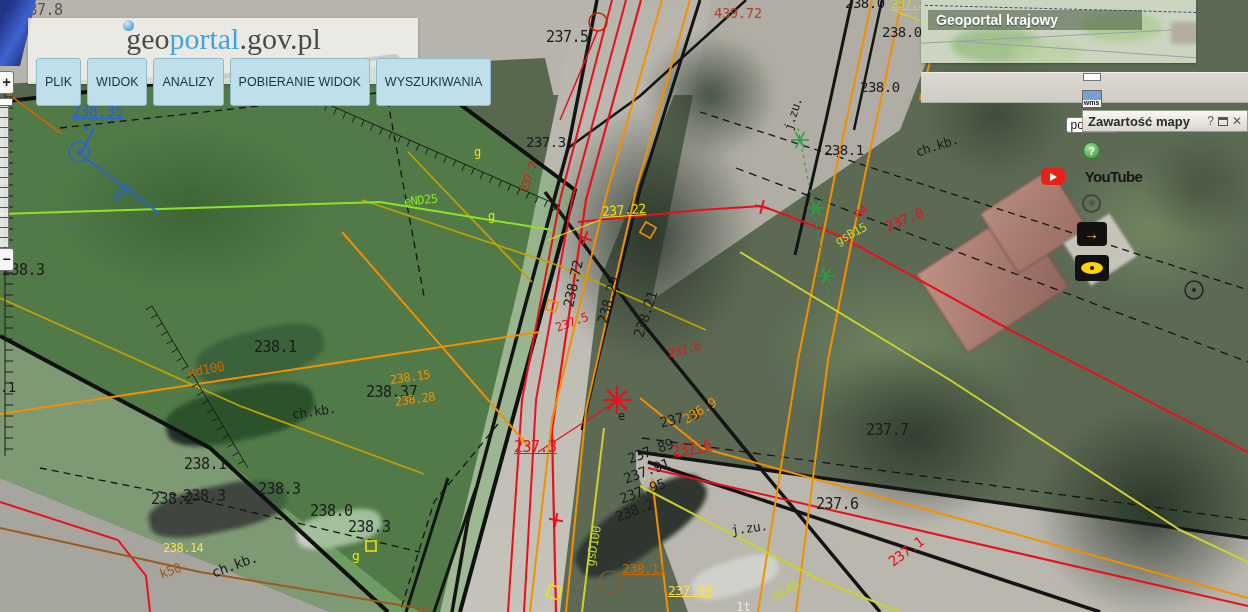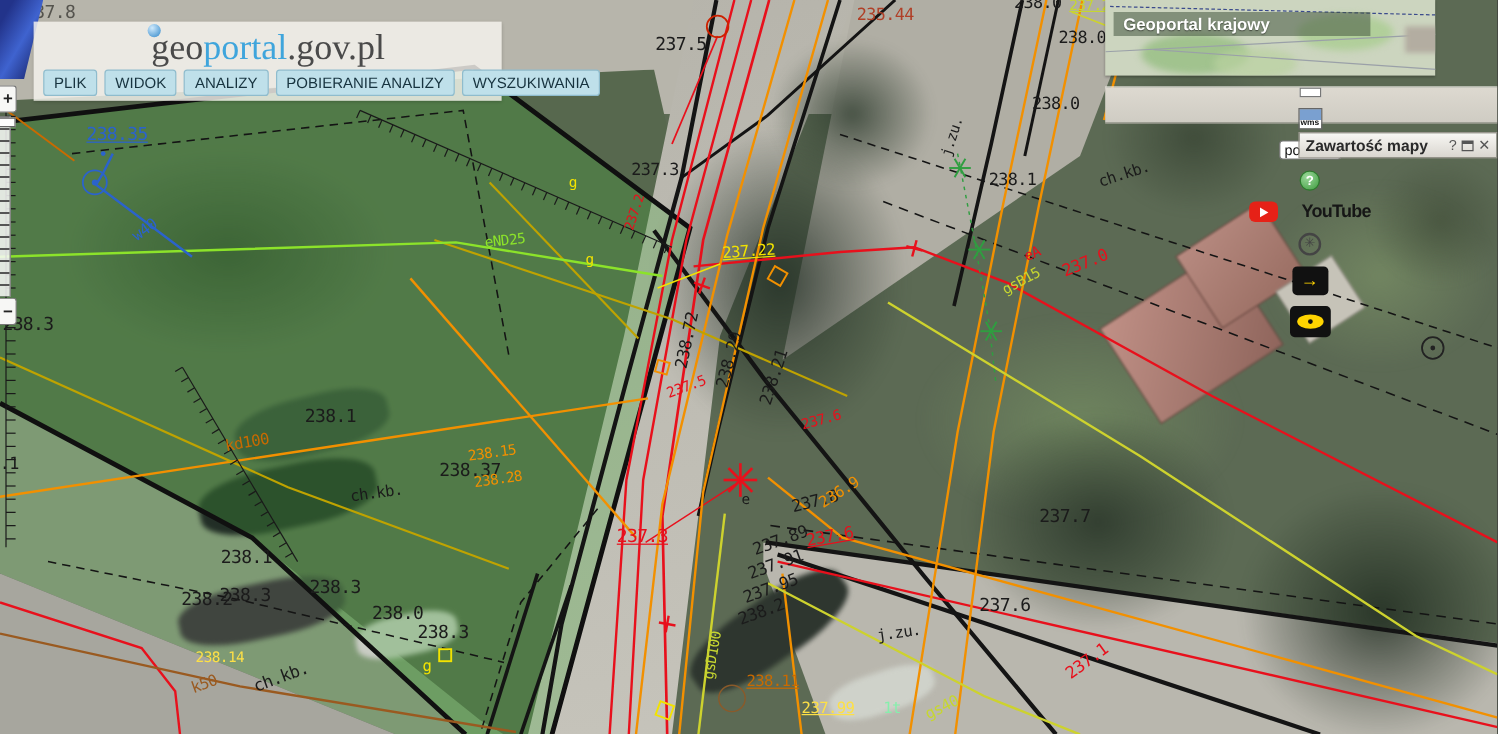--- a/index.html
+++ b/index.html
@@ -25,21 +25,21 @@
   
   #map-svg{position:absolute;left:0;top:0;}
   .map-label{position:absolute;font-family:"DejaVu Sans Mono",monospace;white-space:nowrap;line-height:1;transform-origin:left center;letter-spacing:-0.5px;}
   
   .blue-corner{left:0;top:0;width:38px;height:66px;background:linear-gradient(120deg,#22338a 15%,#3f63cf 50%,#1c2a74 85%);clip-path:polygon(0 0,36px 0,20px 66px,0 66px);}
   .hdr{left:28px;top:18px;width:390px;height:66px;background:rgba(246,244,239,0.82);box-shadow:0 1px 3px rgba(0,0,0,.25);}
   .logo-row{position:absolute;left:0;top:2px;width:100%;text-align:center;font-family:"Liberation Serif",serif;font-size:30px;letter-spacing:0;}
   .logo-ball{display:inline-block;width:11px;height:11px;border-radius:50%;background:radial-gradient(circle at 35% 30%,#cfeafd,#2f86c8);vertical-align:18px;margin-right:-10px;position:relative;left:-2px;}
   .lg-gray{color:#4a4a4a;} .lg-blue{color:#3fa5dc;}
   .menu-row{position:absolute;left:8px;top:40px;display:flex;gap:6px;}
-  .menu-btn{background:#bfe0ea;border:1px solid #8fbccd;border-radius:3px;padding:3px 8px;font-size:12.5px;color:#17333f;cursor:pointer;white-space:nowrap;}
+  .menu-btn{background:#bfe0ea;border:1px solid #8fbccd;border-radius:3px;padding:16px 8px;font-size:12.5px;color:#17333f;cursor:pointer;white-space:nowrap;}
   
   .minimap{left:921px;top:0px;width:275px;height:63px;background:#ccd5bf;overflow:hidden;box-shadow:0 1px 2px rgba(0,0,0,.3);}
   .mm-patch{position:absolute;border-radius:50%;filter:blur(3px);}
   .mm-roadln{position:absolute;height:1px;background:#9aa0a8;}
   .mm-dash{position:absolute;left:4px;top:9px;width:316px;border-top:1.5px dashed #3a4a8c;transform:rotate(1.5deg);}
   .mm-label{position:absolute;left:7px;top:10px;width:214px;height:20px;background:rgba(70,88,66,0.55);color:#fff;font-weight:bold;font-size:14px;line-height:20px;padding-left:8px;text-shadow:0 1px 1px rgba(0,0,0,.5);}
   .mm-marker{position:absolute;left:282px;top:6px;width:9px;height:44px;background:linear-gradient(#e03028,#8f1c12);filter:blur(.5px);}
   .mm-city{position:absolute;left:250px;top:22px;width:56px;height:22px;background:#b3ada1;filter:blur(2px);}
   
   .toolbar{left:921px;top:72px;width:327px;height:31px;background:linear-gradient(#ddd9d0,#cfccc3);border-top:1px solid #efece6;border-bottom:1px solid #b0ada4;display:flex;align-items:center;gap:9px;padding-left:14px;flex-direction:column;}
@@ -310,21 +310,21 @@
         <rect x="-5" y="-5" width="10" height="10" fill="none" stroke="#f2e300" stroke-width="1.6"></rect>
       </g>
       <g transform="translate(554,592) rotate(20)">
         <rect x="-6" y="-6" width="12" height="12" fill="none" stroke="#f2e300" stroke-width="1.6"></rect>
       </g>
     </svg>
 
   <div id="map-labels" class="ph" style="left:0;top:0;width:1248px;height:612px;">
       <span class="map-label" style="left: 20px; top: 3px; color: rgb(85, 84, 78); font-size: 15px;">237.8</span>
       <span class="map-label" style="left: 546px; top: 30px; color: rgb(27, 27, 27); font-size: 15px;">237.5</span>
-      <span class="map-label" style="left: 714px; top: 6px; color: rgb(176, 64, 40); font-size: 14px;">235.44</span>
+      <span class="map-label" style="left: 714px; top: 6px; color: rgb(176, 64, 40); font-size: 14px;">439.72</span>
       <span class="map-label" style="left: 845px; top: -4px; color: rgb(27, 27, 27); font-size: 14px;">238.0</span>
       <span class="map-label" style="left: 891px; top: -2px; color: rgb(198, 214, 49); font-size: 12px; text-decoration: underline;">237.27</span>
       <span class="map-label" style="left: 882px; top: 25px; color: rgb(27, 27, 27); font-size: 14px;">238.0</span>
       <span class="map-label" style="left: 860px; top: 80px; color: rgb(27, 27, 27); font-size: 14px;">238.0</span>
       <span class="map-label" style="left: 824px; top: 143px; color: rgb(27, 27, 27); font-size: 14px;">238.1</span>
       <span class="map-label" style="left: 916px; top: 146px; color: rgb(27, 27, 27); font-size: 13px; transform: rotate(-18deg);">ch.kb.</span>
       <span class="map-label" style="left: 526px; top: 135px; color: rgb(27, 27, 27); font-size: 14px;">237.3</span>
       <span class="map-label" style="left: 524px; top: 186px; color: rgb(232, 16, 28); font-size: 11px; transform: rotate(-72deg);">237.2</span>
       <span class="map-label" style="left: 602px; top: 205px; color: rgb(242, 227, 0); font-size: 13px; transform: rotate(-4deg); text-decoration: underline;">237.22</span>
       <span class="map-label" style="left: 788px; top: 124px; color: rgb(27, 27, 27); font-size: 12px; transform: rotate(-72deg);">j.zu.</span>
@@ -369,32 +369,32 @@
       <span class="map-label" style="left: 684px; top: 414px; color: rgb(242, 144, 0); font-size: 13px; transform: rotate(-32deg);">236.9</span>
       <span class="map-label" style="left: 672px; top: 444px; color: rgb(232, 16, 28); font-size: 14px; transform: rotate(-10deg); text-decoration: underline;">237.6</span>
       <span class="map-label" style="left: 866px; top: 423px; color: rgb(27, 27, 27); font-size: 15px;">237.7</span>
       <span class="map-label" style="left: 816px; top: 497px; color: rgb(27, 27, 27); font-size: 15px;">237.6</span>
       <span class="map-label" style="left: 731px; top: 524px; color: rgb(27, 27, 27); font-size: 13px; transform: rotate(-8deg);">j.zu.</span>
       <span class="map-label" style="left: 890px; top: 556px; color: rgb(232, 16, 28); font-size: 14px; transform: rotate(-36deg);">237.1</span>
       <span class="map-label" style="left: 622px; top: 562px; color: rgb(201, 106, 0); font-size: 13px; text-decoration: underline;">238.11</span>
       <span class="map-label" style="left: 668px; top: 584px; color: #fde047; font-size: 13px; text-decoration: underline;">237.99</span>
       <span class="map-label" style="left: 772px; top: 590px; color: rgb(198, 214, 49); font-size: 13px; transform: rotate(-26deg);">gs40</span>
       <span class="map-label" style="left: 590px; top: 560px; color: rgb(198, 214, 49); font-size: 12px; transform: rotate(-80deg);">gsD100</span>
-      <span class="map-label" style="left: 736px; top: 584px; color: #86efac; font-size: 13px;">1t</span>
+      <span class="map-label" style="left: 736px; top: 600px; color: #e5e5e5; font-size: 13px;">1t</span>
     </div>
 
   <div class="ph blue-corner"></div>
 
   <div class="ph hdr">
     <div class="logo-row"><span class="logo-ball"></span><span class="lg-gray">geo</span><span class="lg-blue">portal</span><span class="lg-gray">.gov.pl</span></div>
     <div class="menu-row" id="menu-row">
         <div class="menu-btn">PLIK</div>
         <div class="menu-btn">WIDOK</div>
         <div class="menu-btn">ANALIZY</div>
-        <div class="menu-btn">POBIERANIE ANALIZY</div>
+        <div class="menu-btn">POBIERANIE WIDOK</div>
         <div class="menu-btn">WYSZUKIWANIA</div>
       </div>
   </div>
 
   <div class="ph minimap">
     <div class="mm-patch" style="left:30px;top:28px;width:90px;height:34px;background:rgba(150,190,130,.8);"></div>
     <div class="mm-patch" style="left:160px;top:12px;width:80px;height:30px;background:rgba(170,205,145,.8);"></div>
     <div class="mm-patch" style="left:90px;top:40px;width:70px;height:26px;background:rgba(185,210,160,.7);"></div>
     <div class="mm-roadln" style="left:0;top:34px;width:330px;transform:rotate(-3deg);"></div>
     <div class="mm-roadln" style="left:40px;top:50px;width:260px;transform:rotate(4deg);"></div>

